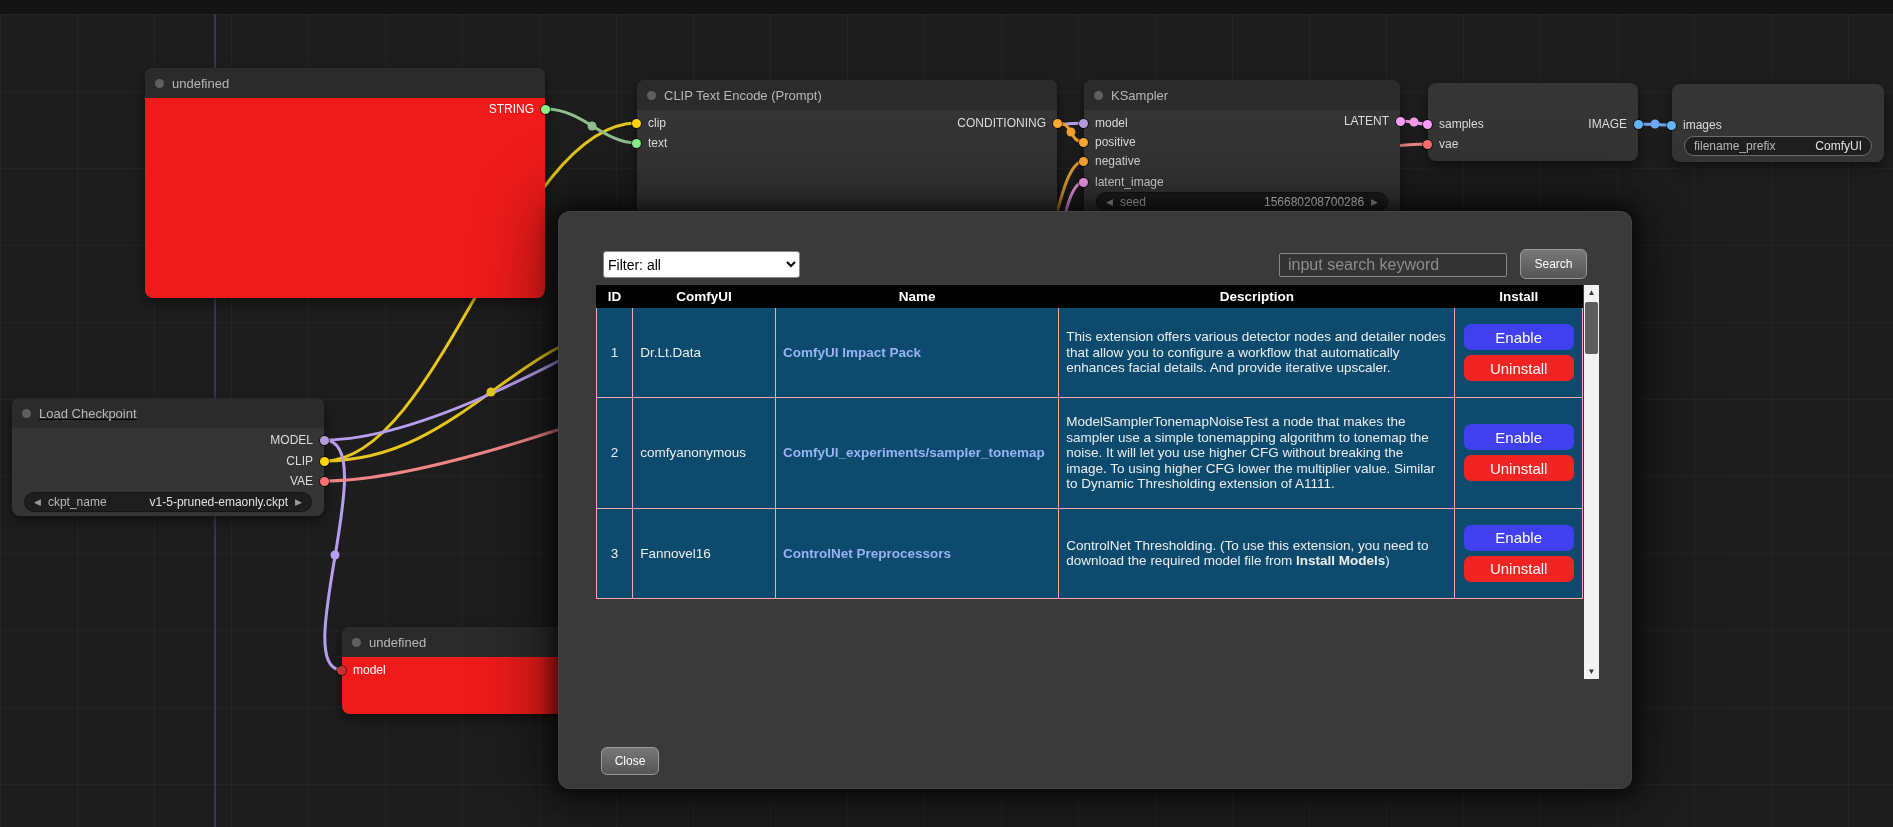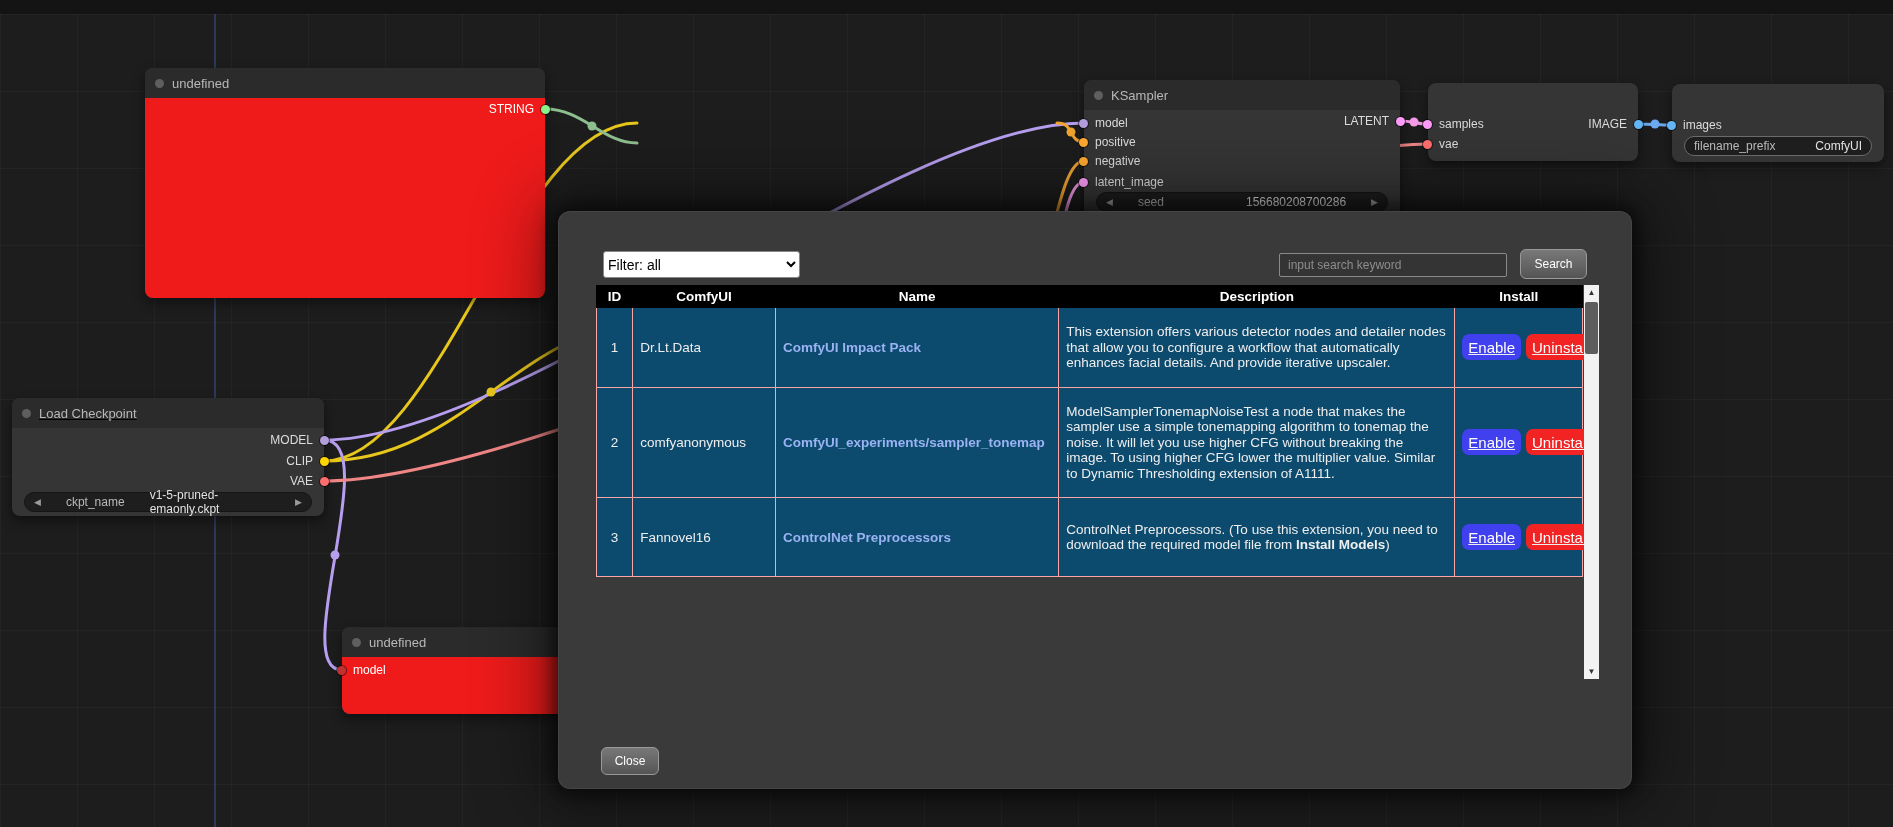--- a/index.html
+++ b/index.html
@@ -20,47 +20,47 @@
   .slot{position:absolute;height:16px;display:flex;align-items:center;font-size:12px;color:#dcdcdc;white-space:nowrap;}
   .slot.in{left:-5px;}
   .slot.out{right:-5px;flex-direction:row-reverse;}
   .slot .dot{width:9px;height:9px;border-radius:50%;box-shadow:0 0 0 1px rgba(0,0,0,.5);flex:0 0 auto;}
   .slot.in .dot{margin-right:7px;}
   .slot.out .dot{margin-left:7px;}
   .c-model{background:#B39DDB}.c-clip{background:#FFD500}.c-vae{background:#FF6E6E}
   .c-cond{background:#FFA931}.c-latent{background:#FF9CF9}.c-image{background:#64B5F6}
   .c-string{background:#89F189}.c-err{background:#c23030}
   .widget{position:absolute;left:12px;right:12px;height:20px;background:#1e1e1e;border:1px solid #151515;
-    border-radius:10px;display:flex;align-items:center;padding:0 9px;font-size:12px;color:#b9b9b9;gap:25px;box-sizing:border-box;}
+    border-radius:10px;display:flex;align-items:center;padding:0 9px;font-size:12px;color:#b9b9b9;gap:7px;box-sizing:border-box;}
   .widget.bordered{border-color:#6b6b6b;}
   .widget .arr{color:#9a9a9a;font-size:9px;}
   .widget .wval{margin-left:auto;color:#e2e2e2;}
   
   #links{position:absolute;inset:0;z-index:1;pointer-events:none;}
   
   .modal{position:absolute;left:558px;top:197px;width:1072px;height:576px;background:#3a3a3a;border-radius:12px;z-index:10;
     border:1px solid rgba(255,255,255,.06);
     box-shadow:0 0 18px 5px rgba(0,0,0,.6), 0 0 70px 14px rgba(0,0,0,.45);}
   .filter-select{position:absolute;left:44px;top:39px;width:197px;height:27px;font-size:14px;
     font-family:"Liberation Sans",sans-serif;background:#fff;color:#000;border:1px solid #888;border-radius:3px;}
   .search-input{position:absolute;left:720px;top:41px;width:228px;height:24px;box-sizing:border-box;background:#343434;
-    border:1px solid #8a8a8a;border-radius:2px;color:#ddd;font-size:12px;padding:0 8px;font-family:"Liberation Sans",sans-serif;}
+    border:1px solid #8a8a8a;border-radius:2px;color:#ddd;font-size:16px;padding:0 8px;font-family:"Liberation Sans",sans-serif;}
   .search-input::placeholder{color:#8d8d8d;}
   .gray-btn{background:linear-gradient(#787878,#555);border:1px solid #999;border-radius:6px;color:#fff;
     font-size:12px;font-family:"Liberation Sans",sans-serif;cursor:pointer;}
   .search-btn{position:absolute;left:961px;top:37px;width:67px;height:30px;}
   .close-btn{position:absolute;left:42px;top:535px;width:58px;height:28px;}
   .ext-table-wrap{position:absolute;left:37px;top:73px;width:987px;}
   table.ext{border-collapse:collapse;table-layout:fixed;width:987px;color:#eee;}
   table.ext th{background:#000;color:#fff;font-weight:bold;font-size:13.5px;height:21px;border:1px solid #000;padding:0 4px;}
   table.ext td{border:1px solid #fca5a5;background:#0c4a6e;padding:16px 7px;vertical-align:middle;font-size:13.5px;}
   td.c-id{text-align:center;}
   td.c-desc{font-size:13px;line-height:15.5px;padding:2px 8px;}
   .ext-link{color:#99b3f3;font-weight:bold;text-decoration:none;}
-  .install-cell{display:flex;flex-direction:row;align-items:center;gap:5px;text-decoration:underline;}
+  .install-cell{display:flex;flex-direction:column;align-items:center;gap:5px;}
   .btn-enable,.btn-uninstall{width:110px;height:26px;border:none;border-radius:7px;color:#fff;font-size:15px;
     font-family:"Liberation Sans",sans-serif;cursor:pointer;}
   .btn-enable{background:#4040ee;}
   .btn-uninstall{background:#f22323;}
   .scrollbar{position:absolute;left:1025px;top:73px;width:15px;height:394px;background:#f2f2f2;border-radius:1px;}
   .sb-arrow{position:absolute;left:0;width:15px;height:15px;display:flex;align-items:center;justify-content:center;
     font-size:8px;color:#333;background:#f2f2f2;}
   .sb-up{top:0;} .sb-down{bottom:0;}
   .sb-thumb{position:absolute;left:1px;top:17px;width:13px;height:52px;background:#5d5d5d;border-radius:2px;}
   .bold{font-weight:bold;}
@@ -101,20 +101,38 @@
       <span>undefined</span>
     </div>
     <div class="node-body">
       <div class="slot out" style="top:3px;color:#fff;">
         <span class="dot c-string"></span>
         <span>STRING</span>
       </div>
     </div>
   </div>
 
+  <div class="node" style="left:637px;top:66px;width:420px;height:160px;">
+    <div class="node-header">
+      <span class="node-dot"></span>
+      <span>CLIP Text Encode (Prompt)</span>
+    </div>
+    <div class="slot in" style="top:35px">
+      <span class="dot c-clip"></span>
+      <span>clip</span>
+    </div>
+    <div class="slot in" style="top:55px">
+      <span class="dot c-string"></span>
+      <span>text</span>
+    </div>
+    <div class="slot out" style="top:35px">
+      <span class="dot c-cond"></span>
+      <span>CONDITIONING</span>
+    </div>
+  </div>
 
   <div class="node" style="left:1084px;top:66px;width:316px;height:160px;">
     <div class="node-header">
       <span class="node-dot"></span>
       <span>KSampler</span>
     </div>
     <div class="slot in" style="top:35px">
       <span class="dot c-model"></span>
       <span>model</span>
     </div>
@@ -253,21 +271,21 @@
                 <div class="install-cell">
               <button class="btn-enable">Enable</button>
               <button class="btn-uninstall">Uninstall</button>
             </div>
               </td>
           </tr>
           <tr style="height:79px">
             <td class="c-id">3</td>
             <td>Fannovel16</td>
             <td><a href="#" class="ext-link">ControlNet Preprocessors</a></td>
-            <td class="c-desc"><span>ControlNet Preprocessors. (To use this extension, you need to download the required model file from </span><span class="bold">Install Models</span><span>)</span></td>
+            <td class="c-desc"><span>ControlNet Thresholding. (To use this extension, you need to download the required model file from </span><span class="bold">Install Models</span><span>)</span></td>
             <td>
                 <div class="install-cell">
               <button class="btn-enable">Enable</button>
               <button class="btn-uninstall">Uninstall</button>
             </div>
               </td>
           </tr>
         </tbody>
       </table>
     </div>

